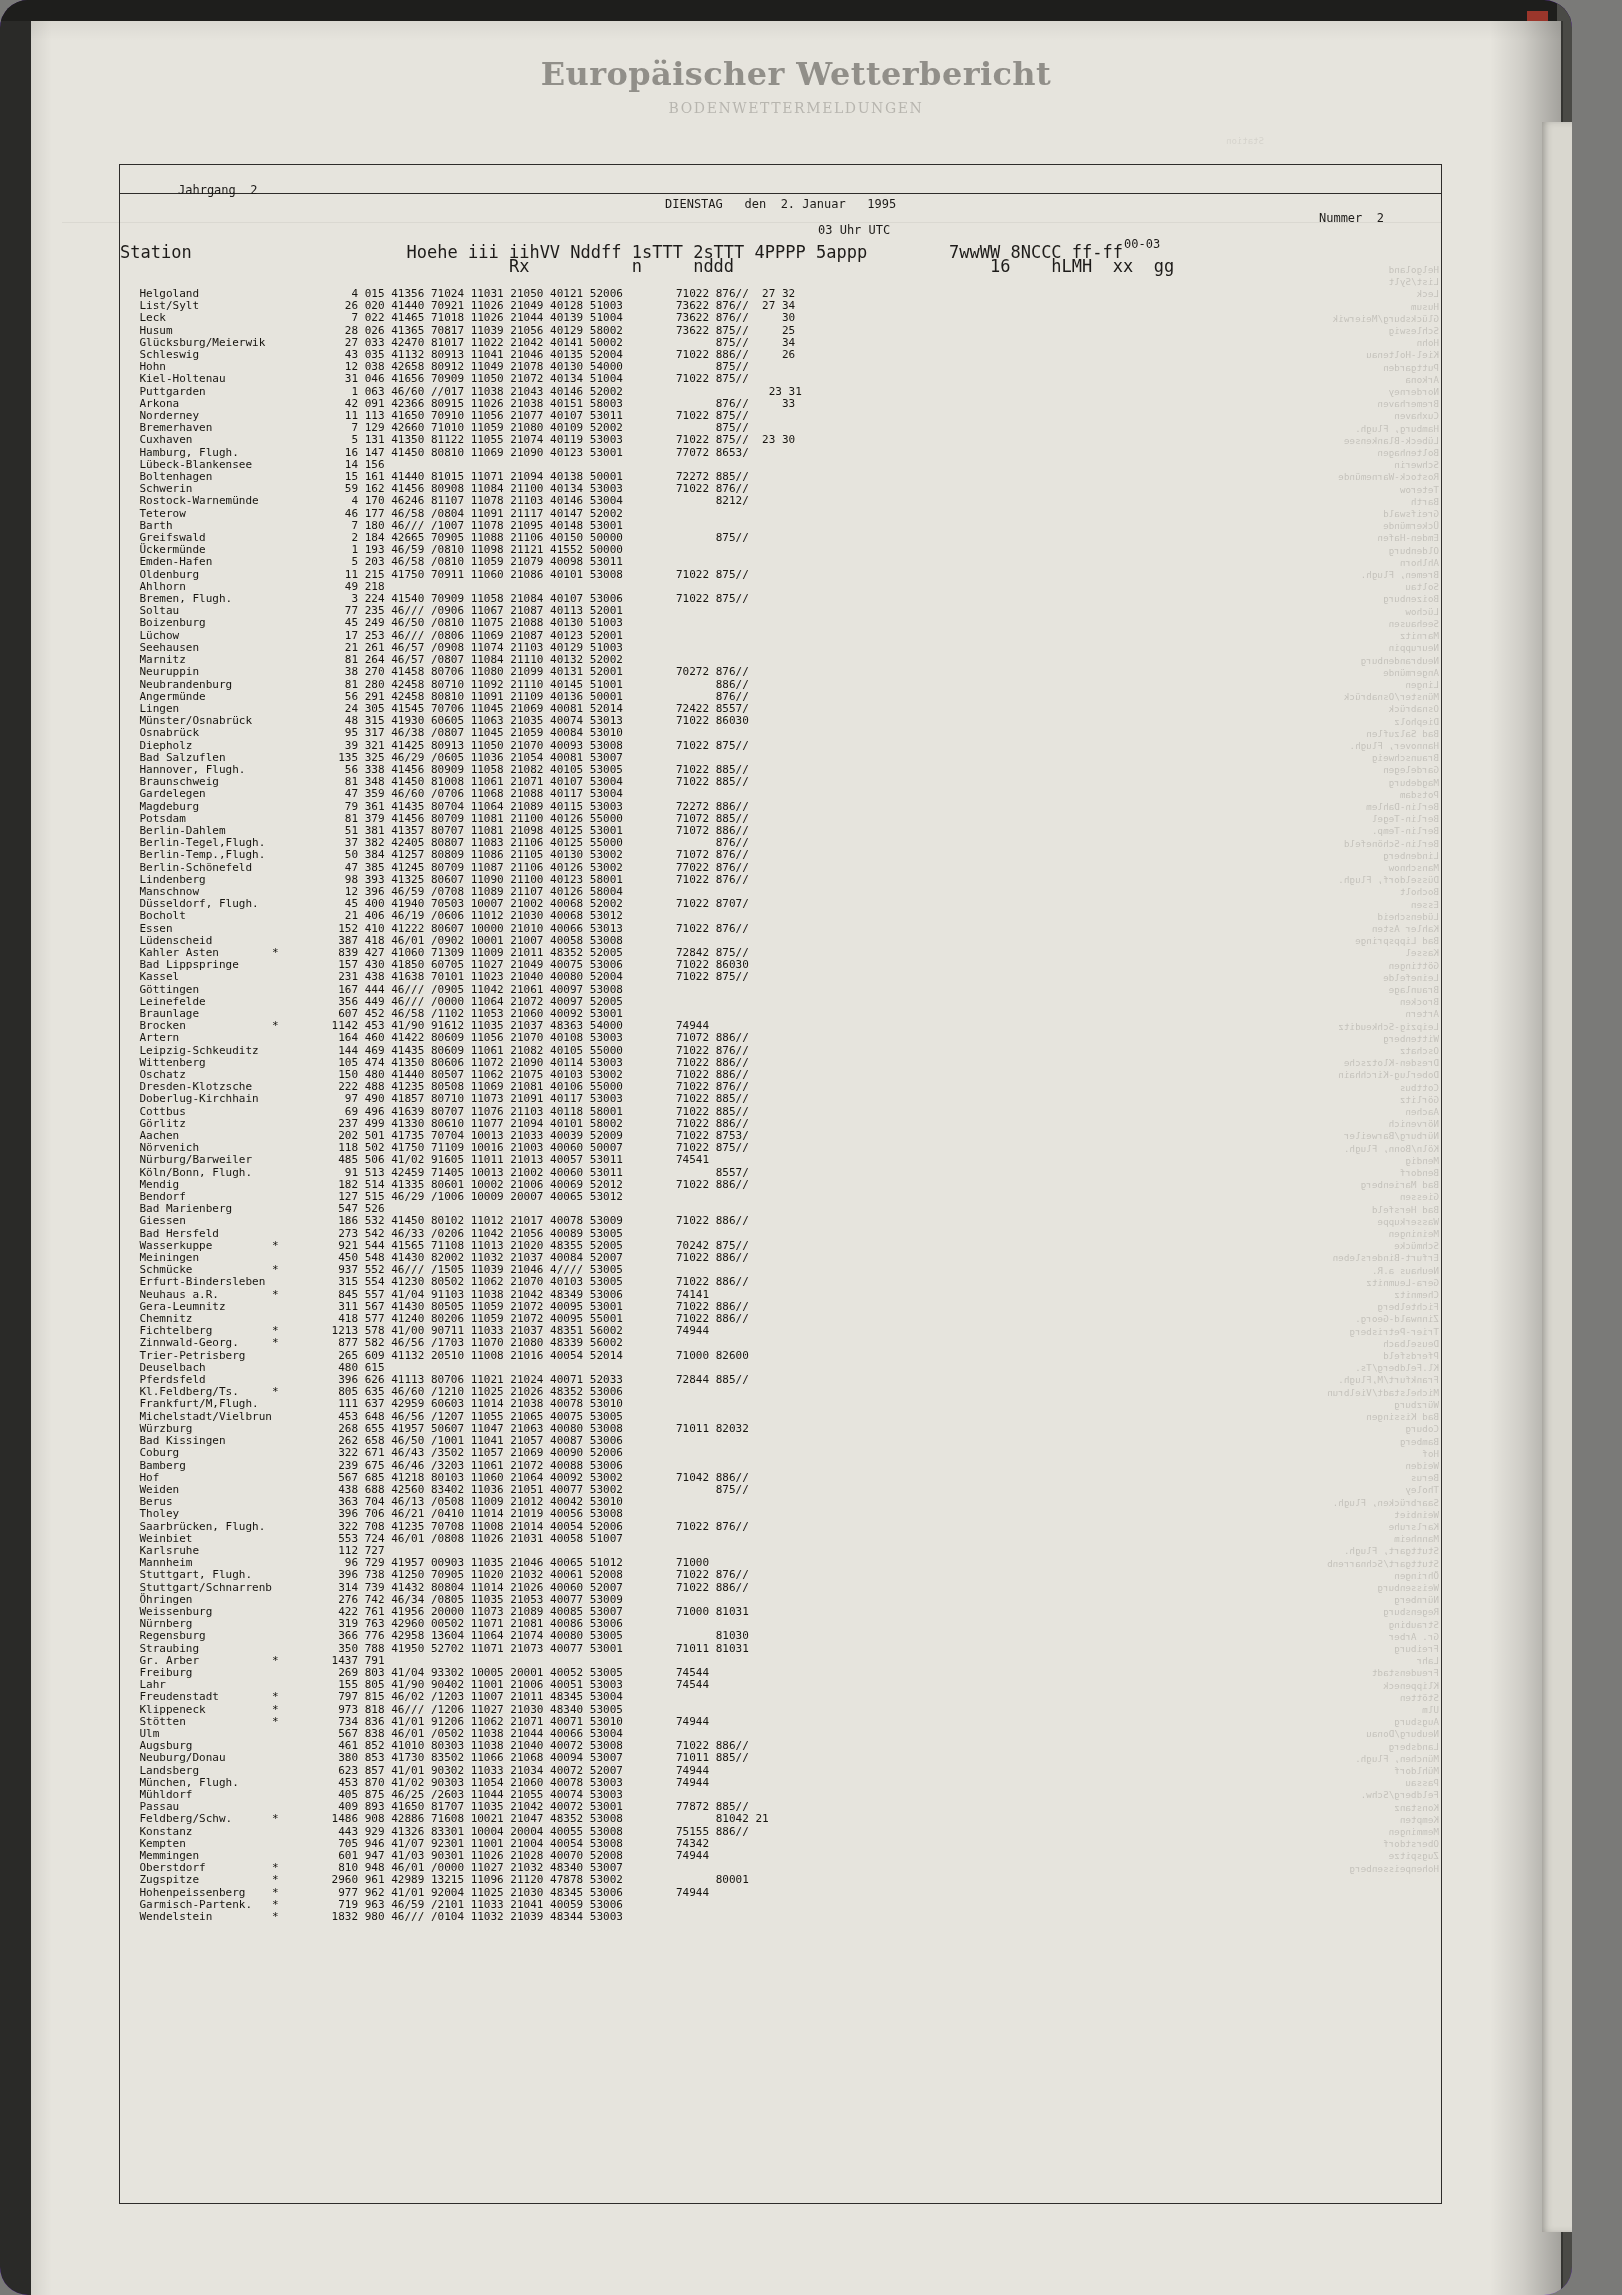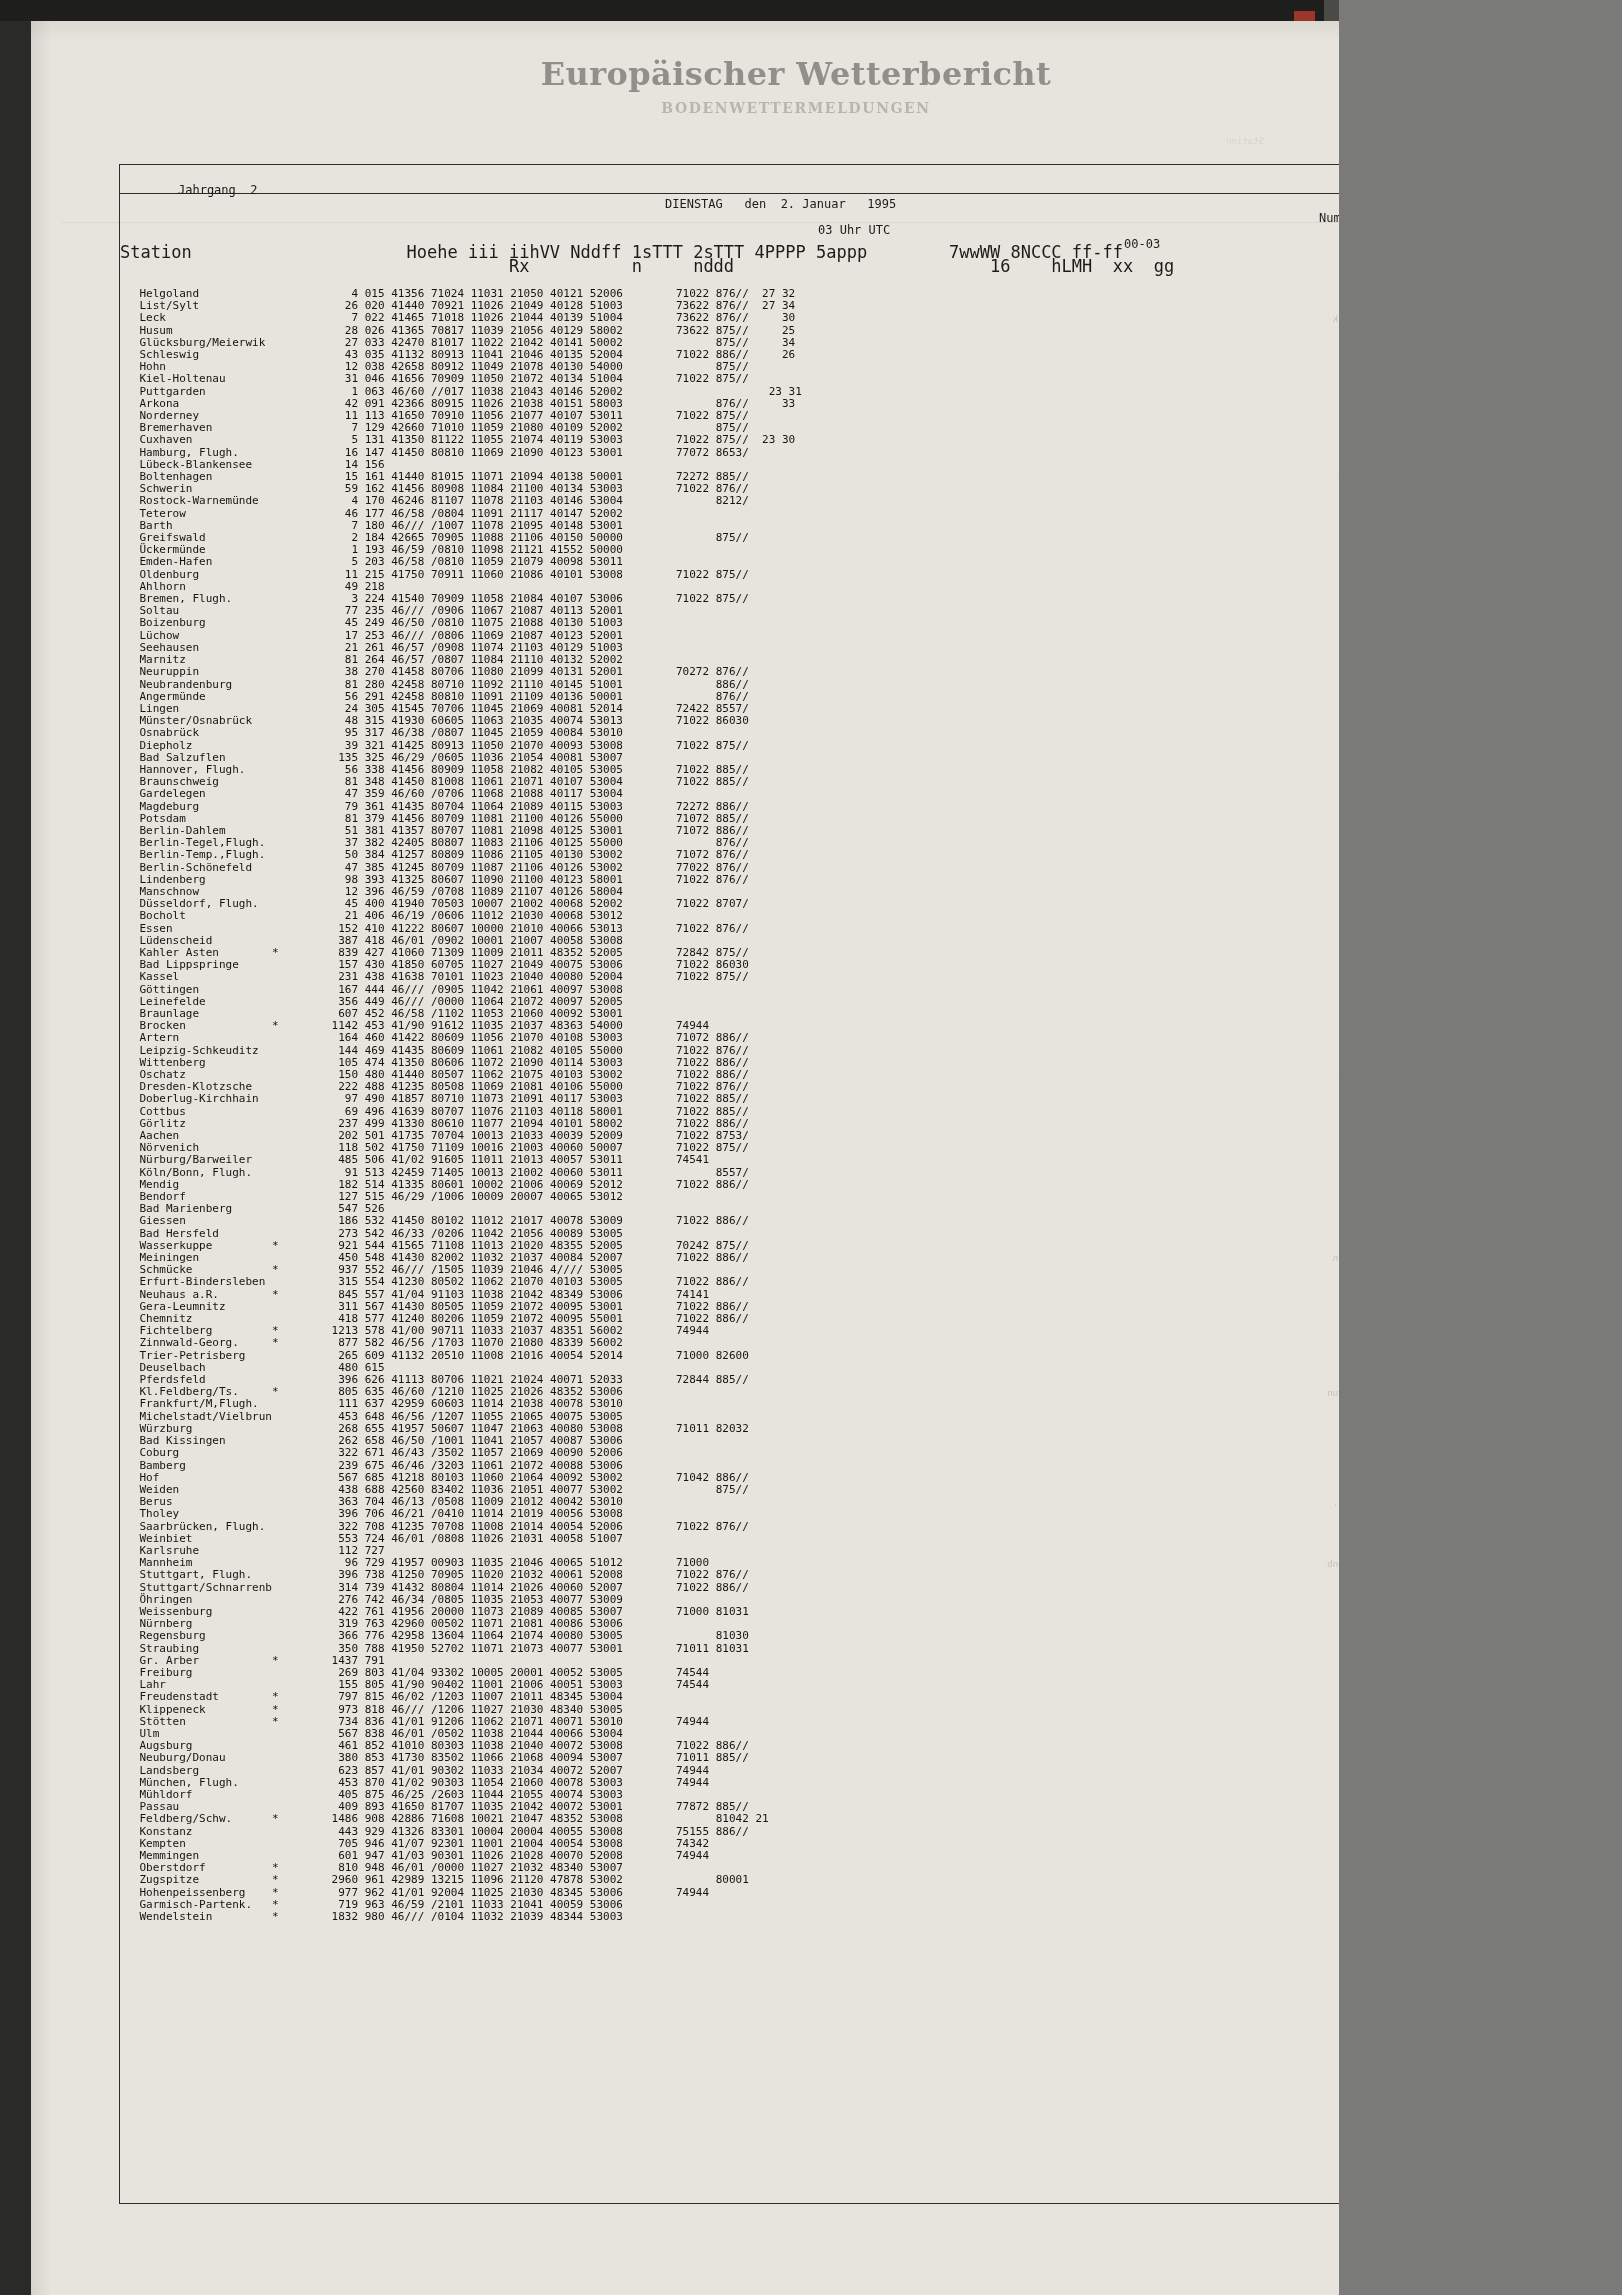--- a/index.html
+++ b/index.html
@@ -1,21 +1,22 @@
 <!DOCTYPE html>
 <html style="font-size:13px"><head>
 <meta charset="utf-8">
 <style>
   html,body{margin:0;padding:0;background:#7a7a78;}
   #page{
     position:relative;
-    width:1339px;height:2295px;
+    width:1572px;height:2295px;
     background:#6d28d9;
     overflow:hidden;
     font-family:"DejaVu Sans Mono", monospace;
+    border-radius:28px;
   }
   
   .gutter-left{position:absolute;left:0;top:0;width:31px;height:2295px;background:#2a2a28;}
   .gutter-top{position:absolute;left:0;top:0;width:1623px;height:21px;background:#1e1e1c;}
   .gutter-right{position:absolute;right:0;top:0;width:14.6px;height:2295px;background:#4a4a46;}
   .redmark{position:absolute;right:24px;top:11.4px;width:21px;height:11.4px;background:#b23b2e;opacity:.85;}
 
   .pagebody{
     position:absolute;left:31px;top:21px;width:1530px;height:2274px;
     background:#e6e4dd;
@@ -39,21 +40,21 @@
     box-shadow:inset 4.9px 0 8px -3.2px rgba(0,0,0,.35);
   }
 
   
   .masthead{
     position:absolute;left:0;top:34px;width:1530px;text-align:center;
     font-family:"DejaVu Serif", serif;
     color:#4d4a46;
   }
   .masthead .t1{font-size:32px;font-weight:bold;letter-spacing:0.4px;opacity:.55;}
-  .masthead .t2{font-size:14px;letter-spacing:1.6px;margin-top:6.5px;opacity:.30;font-weight:bold;}
+  .masthead .t2{font-size:14px;letter-spacing:1.6px;margin-top:6.5px;opacity:.30;}
 
   
   .ghost{
     position:absolute;right:122px;top:243px;width:341px;height:1850px;
     transform:scaleX(-1);
     color:#8e8b85;opacity:.38;
     font-size:9.3px;line-height:12.2px;
     white-space:pre;
     text-align:left;
     pointer-events:none;

